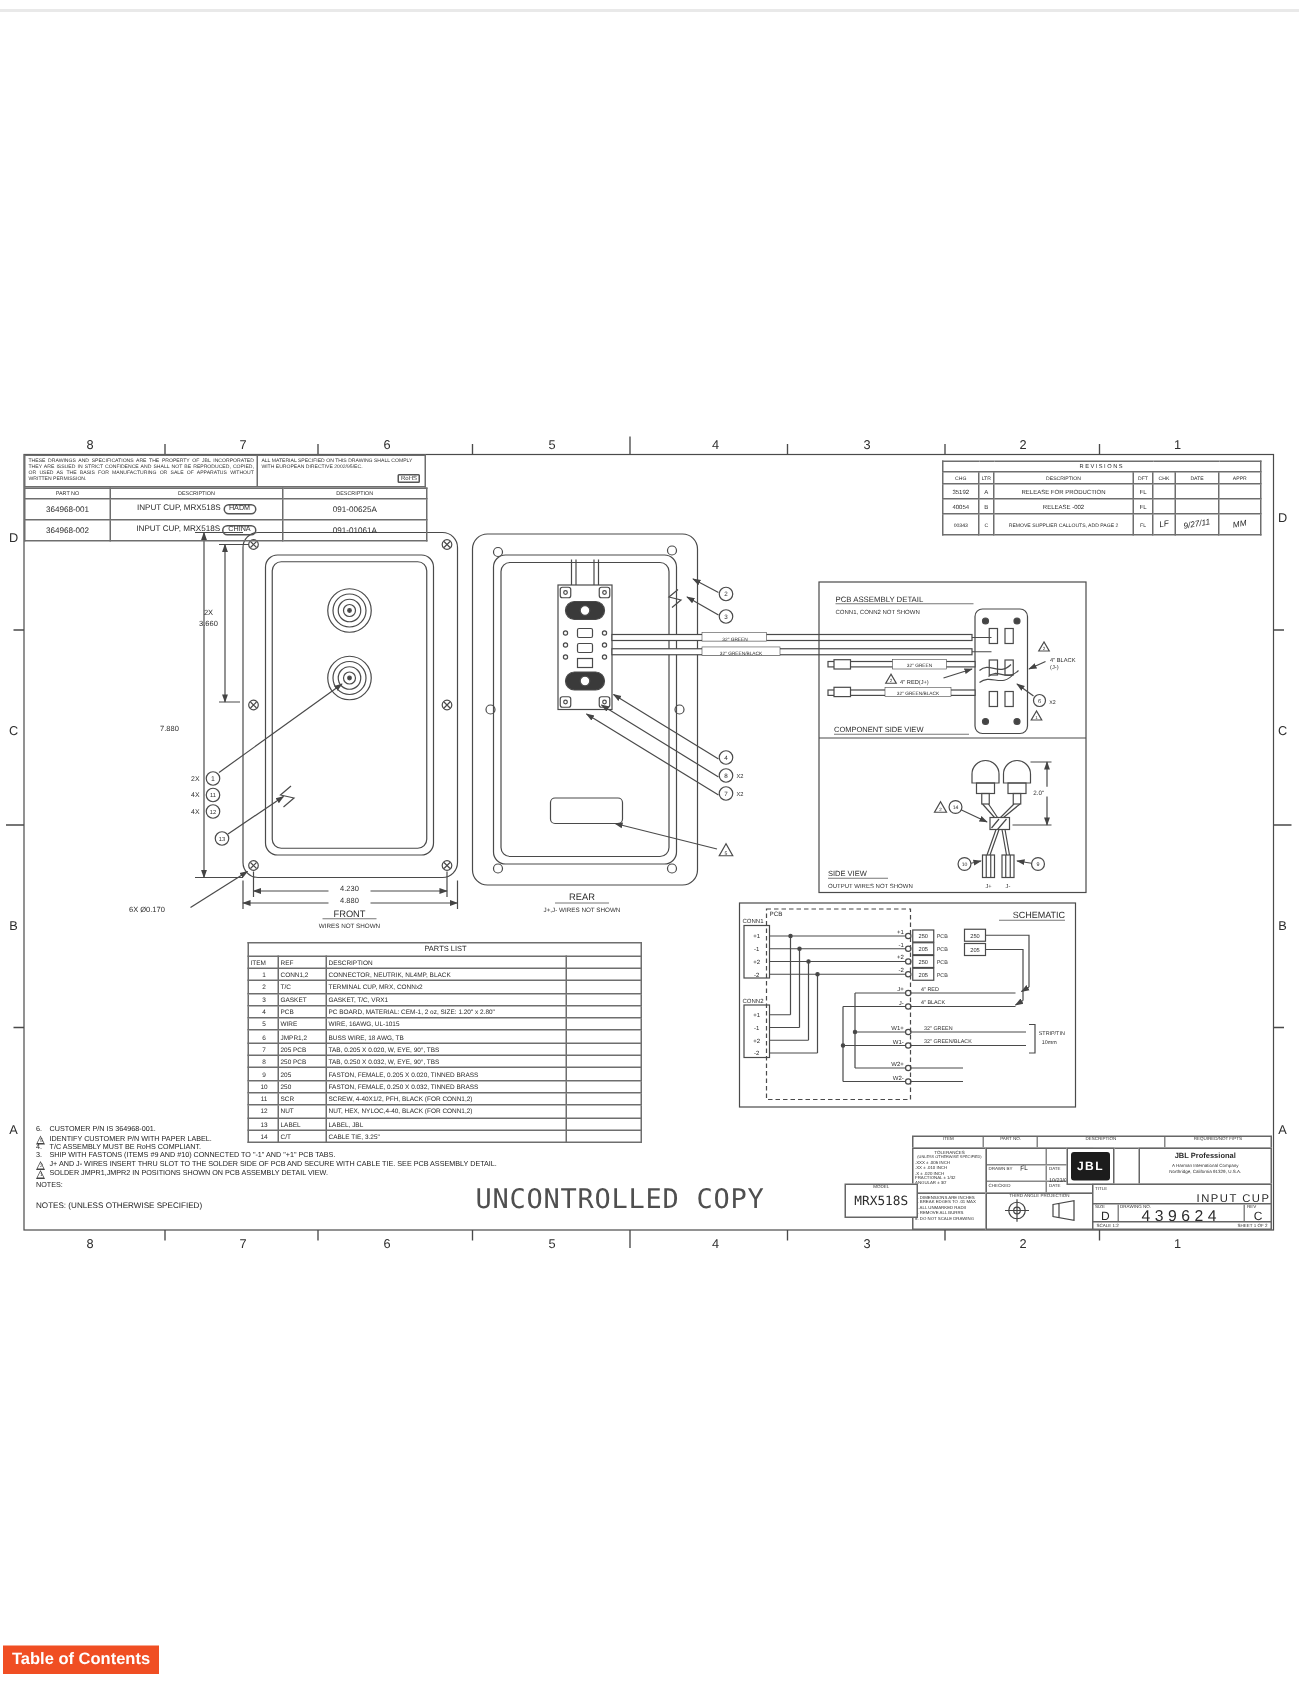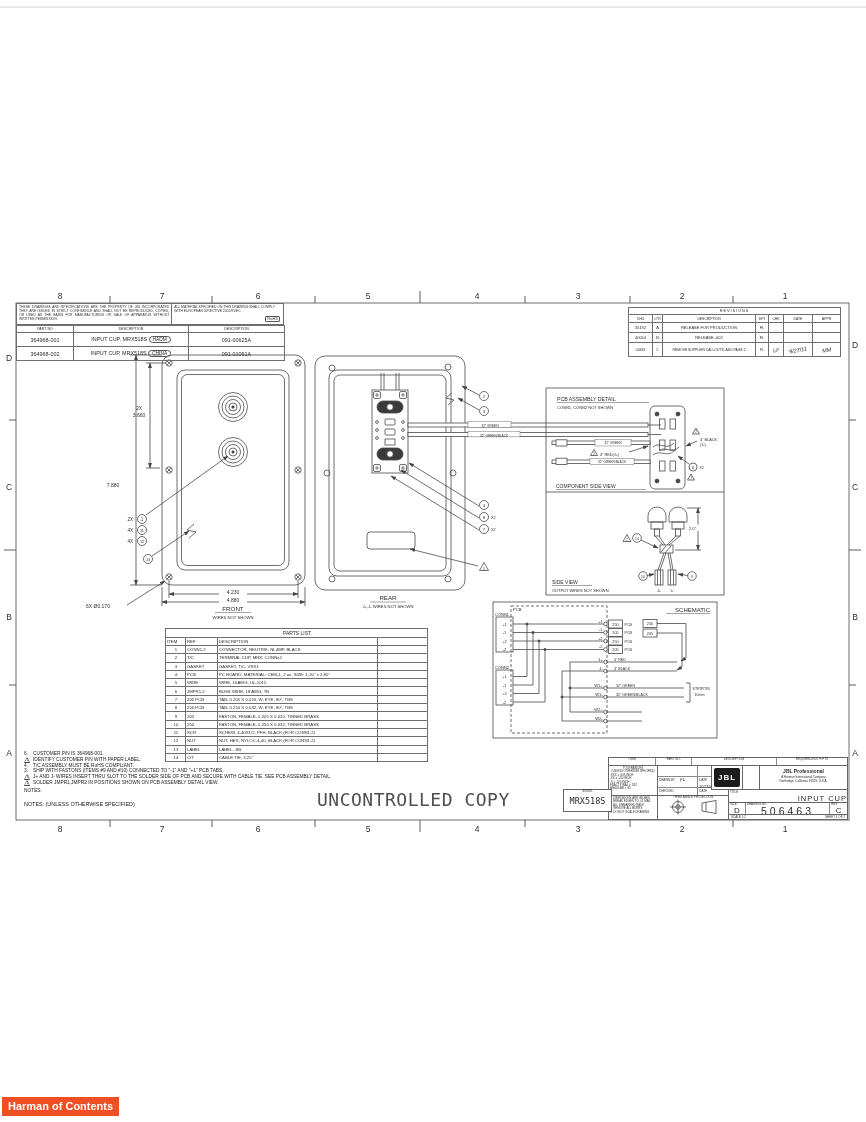--- a/index.html
+++ b/index.html
@@ -723,34 +723,34 @@
     <div style="text-align:right;font-size:7.5px;margin-top:4px;letter-spacing:1px;">INPUT CUP</div>
   </div>
 
   <div class="box" style="left:165px;top:45px;width:120px;height:13px;display:flex;">
     <div style="width:16px;border-right:1px solid #888;position:relative;">
       <span class="lbl" style="position:absolute;left:1px;top:0;">SIZE</span>
       <div style="text-align:center;font-size:8px;margin-top:3px;">D</div>
     </div>
     <div style="width:85px;border-right:1px solid #888;position:relative;">
       <span class="lbl" style="position:absolute;left:1px;top:0;">DRAWING NO.</span>
-      <div style="text-align:center;font-size:10.5px;letter-spacing:3px;margin-top:2px;">506463</div>
+      <div style="text-align:center;font-size:10.5px;letter-spacing:3px;margin-top:2px;">439624</div>
     </div>
     <div style="width:17px;position:relative;">
       <span class="lbl" style="position:absolute;left:1px;top:0;">REV</span>
       <div style="text-align:center;font-size:8px;margin-top:3px;">C</div>
     </div>
   </div>
 
   <div class="box" style="left:165px;top:57px;width:120px;height:6px;display:flex;justify-content:space-between;padding:0 2px;box-sizing:border-box;">
     <span style="font-size:3px;line-height:5px;">SCALE  1:2</span>
     <span style="font-size:3px;line-height:5px;">SHEET  1  OF  2</span>
   </div>
 
   <div class="box" style="left:0;top:32px;width:49px;height:23px;">
     <div class="lbl" style="text-align:center;">MODEL</div>
     <div style="text-align:center;font-family:'DejaVu Sans Mono',monospace;font-size:8.5px;margin-top:3px;">MRX518S</div>
   </div>
 </div>
 
-<div class="toc" style="left:2px;top:1097px;">Harman of Contents</div>
+<div class="toc" style="left:2px;top:1097px;">Table of Contents</div>
 
 </div>
 
 </body></html>

